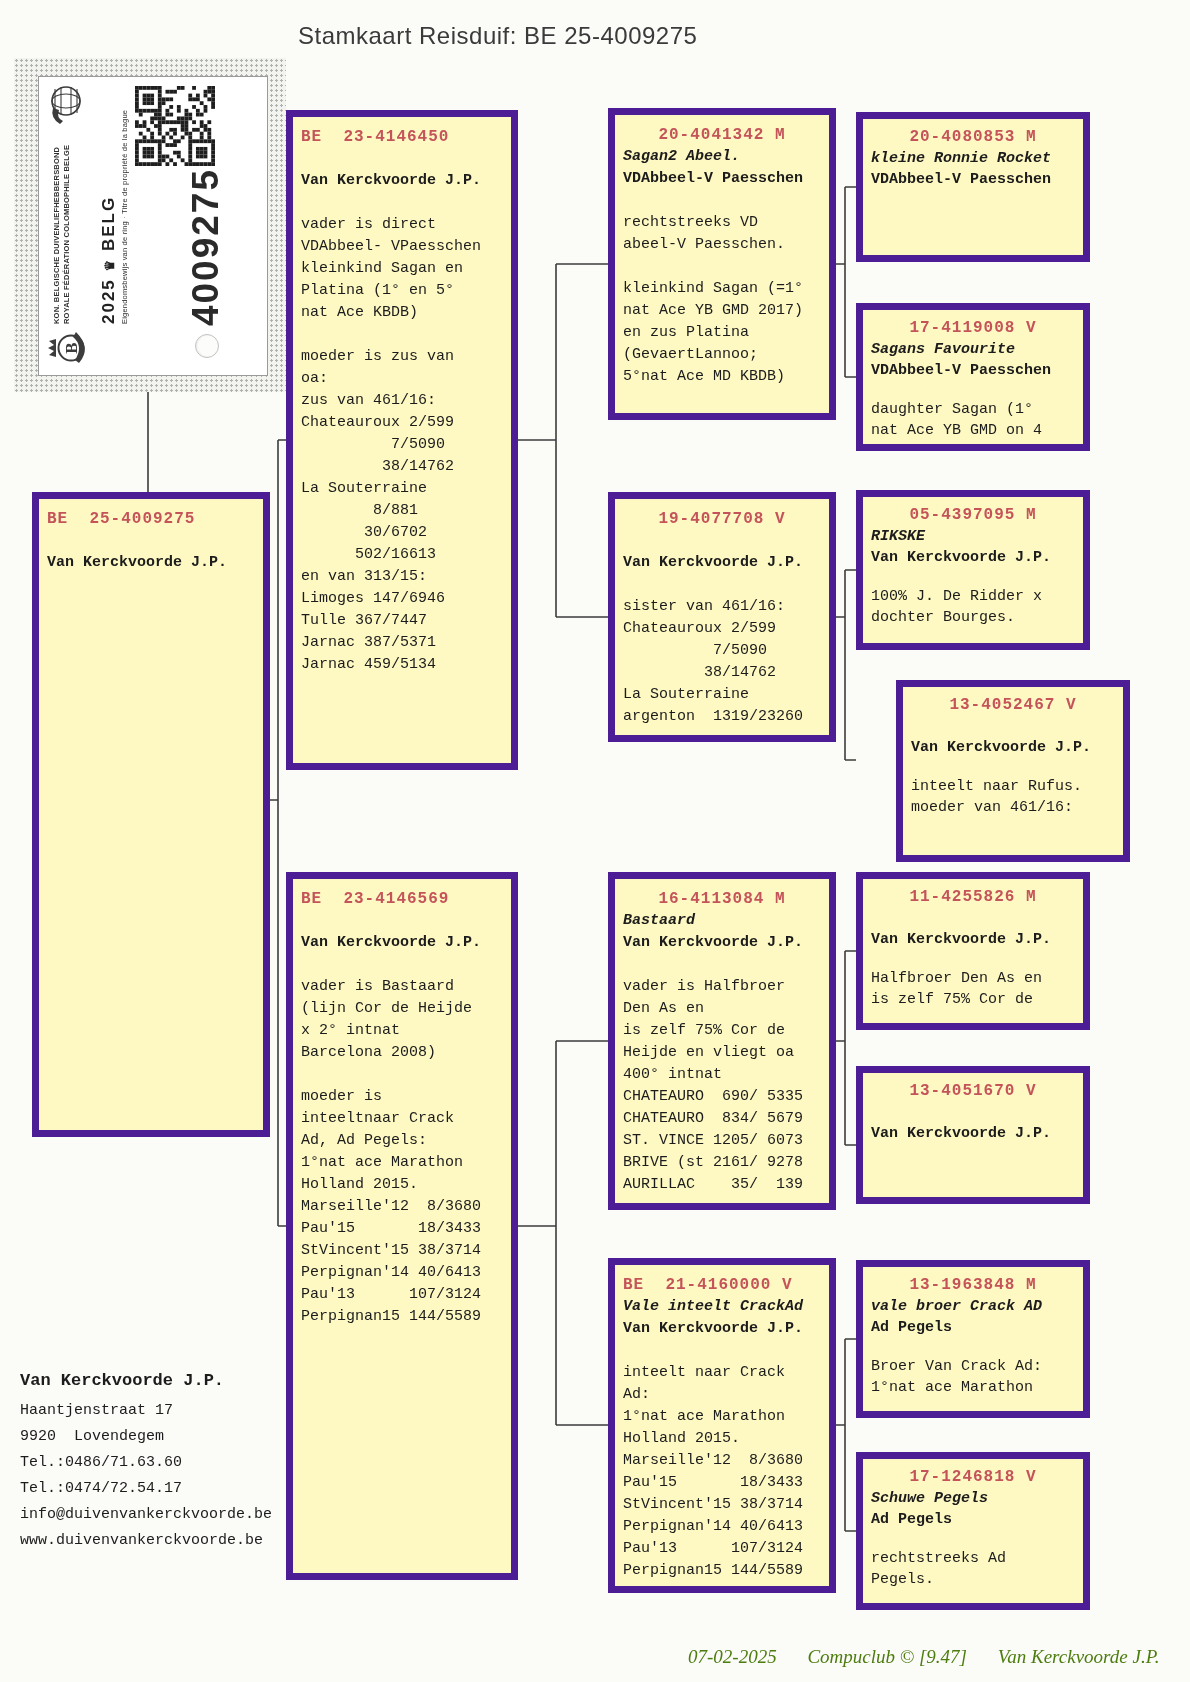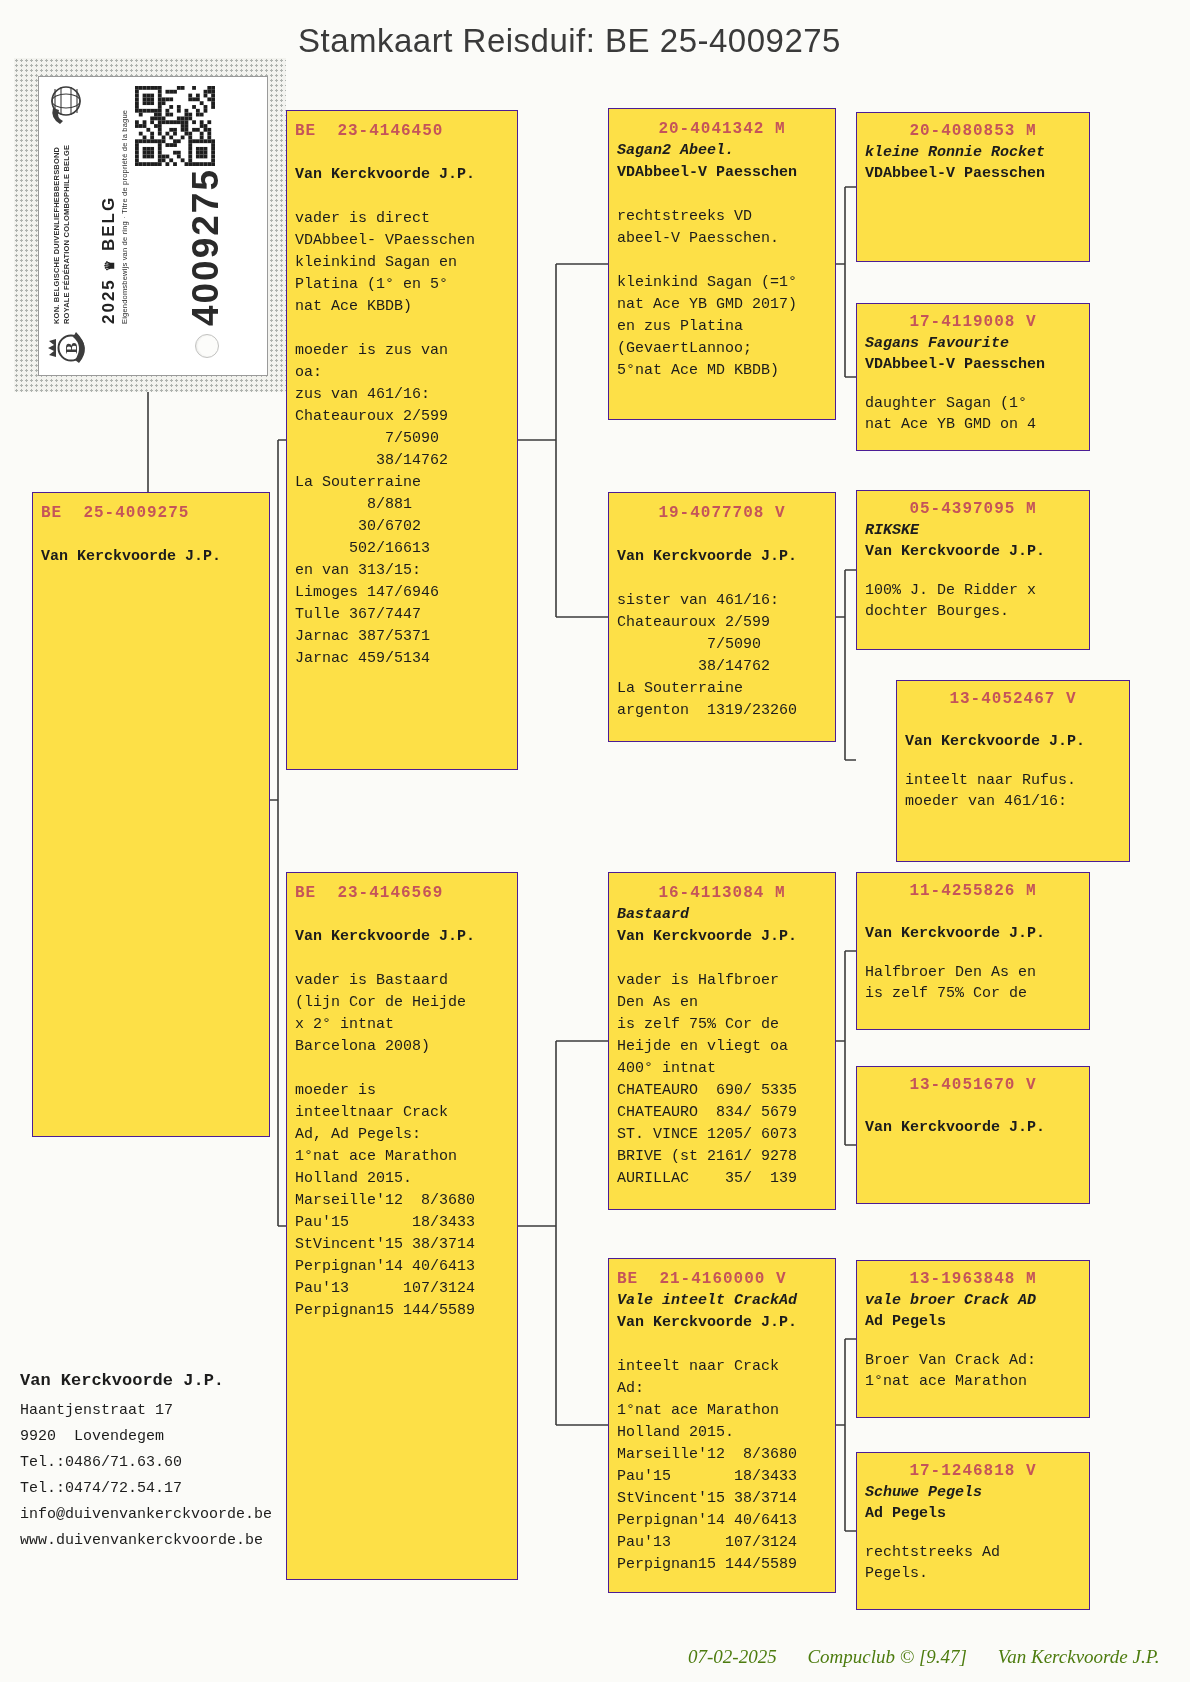--- a/index.html
+++ b/index.html
@@ -1,22 +1,22 @@
 <!DOCTYPE html>
 <html style="--ring-red: #c4545a;"><head>
 <meta charset="utf-8">
 <style>
   html,body{margin:0;padding:0;}
   body{background:#e8e8e6;font-family:"Liberation Sans",sans-serif;}
   .page{position:relative;width:1190px;height:1682px;background:#fbfbf8;margin:0 auto;overflow:hidden;
         box-shadow:0 0 6px rgba(0,0,0,.3);}
-  .title{position:absolute;left:298px;top:22px;font-size:33px;color:#3a3a3a;letter-spacing:.5px;
+  .title{position:absolute;left:298px;top:22px;font-size:24px;color:#3a3a3a;letter-spacing:.5px;
          font-family:"Liberation Sans",sans-serif;}
   
-  .box{position:absolute;background:#fde047;border:1px solid #4c1d95;box-sizing:border-box;
+  .box{position:absolute;background:#fef9c3;border:7px solid #4c1d95;box-sizing:border-box;
        padding:9px 8px 6px 8px;font-family:"Liberation Mono","DejaVu Sans Mono",monospace;
        font-size:15px;line-height:22px;color:#1c1c1c;overflow:hidden;}
   .box.sm{line-height:21px;padding-top:8px;}
   .ring{color:var(--ring-red,#c4545a);font-weight:bold;font-size:16px;letter-spacing:1px;white-space:pre;}
   .ring.center{text-align:center;}
   .name-i{font-weight:bold;font-style:italic;min-height:22px;white-space:pre;}
   .sm .name-i{min-height:21px;}
   .name-b{font-weight:bold;white-space:pre;}
   .notes{font:inherit;white-space:pre;margin:22px 0 0 0;}
   .sm .notes{margin-top:18px;}

